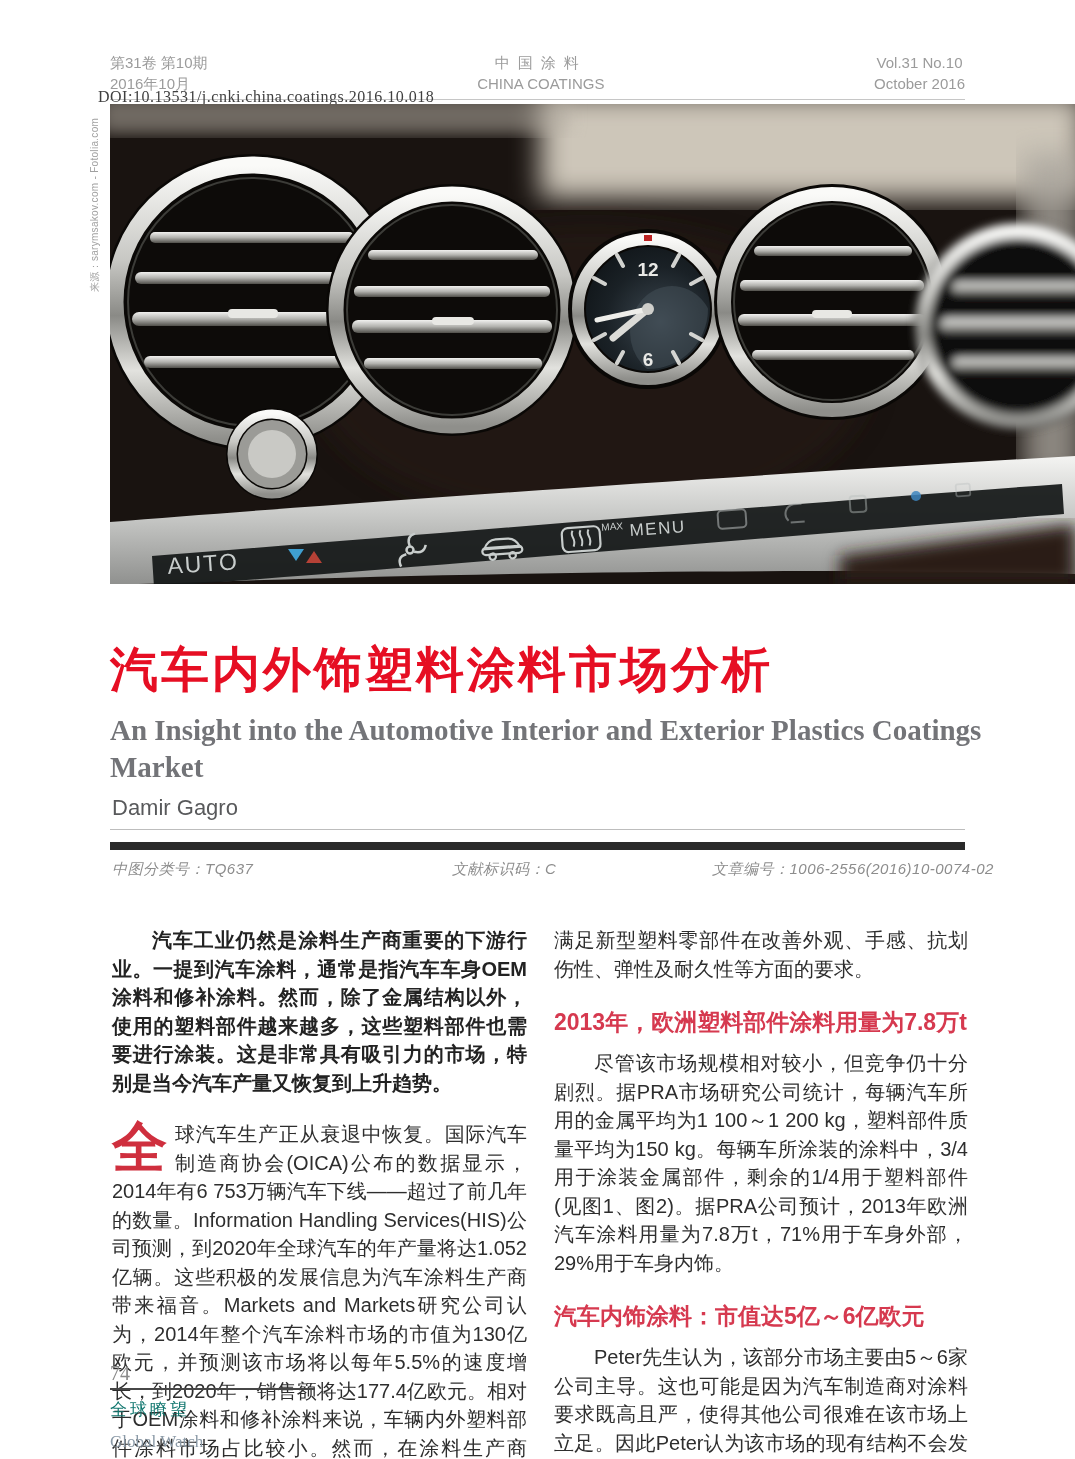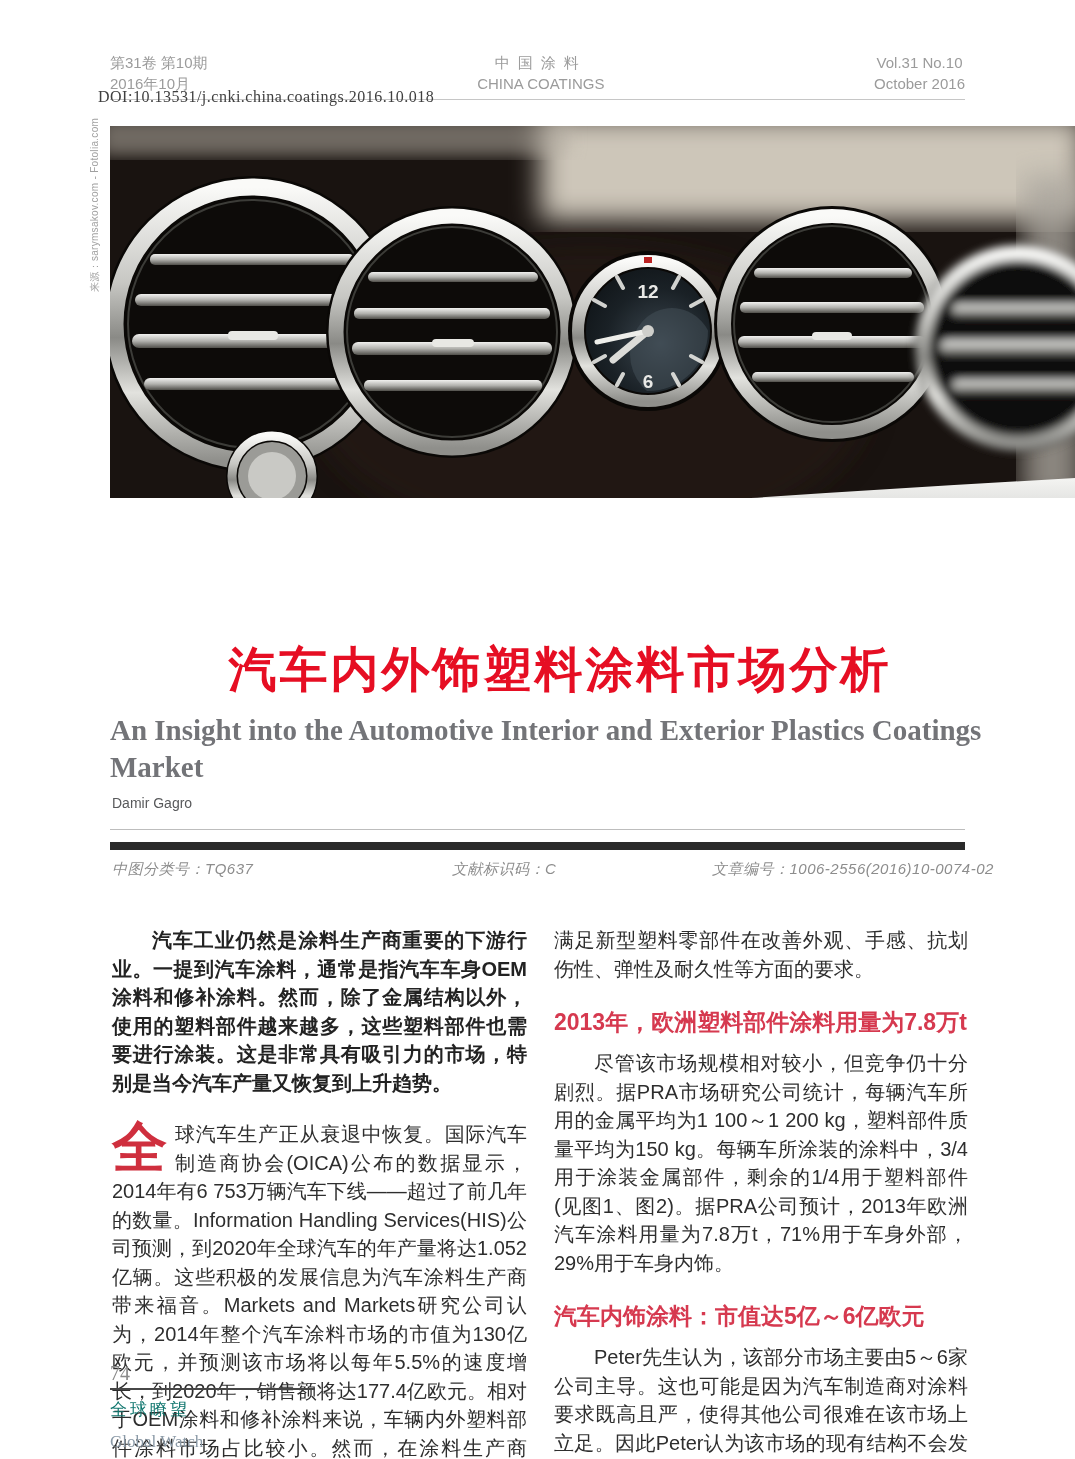--- a/index.html
+++ b/index.html
@@ -30,38 +30,38 @@
   }
 
   
   .photo-credit {
     position:absolute; left:88px; top:292px;
     width:182px; font-size:10px; color:#a0a0a0;
     transform:rotate(-90deg); transform-origin:top left;
     white-space:nowrap; letter-spacing:.3px;
   }
   .photo-wrap {
-    position:absolute; left:110px; top:126px; width:965px; height:372px;
+    position:absolute; left:110px; top:104px; width:965px; height:480px;
     background:#5eead4; overflow:hidden;
   }
   .photo-wrap svg { display:block; }
 
   
   .title-cn {
     position:absolute; left:110px; top:638px; width:900px;
-    font-size:48px; font-weight:bold; color:#e60e23; letter-spacing:3px;text-align:center;
+    font-size:48px; font-weight:bold; color:#e60e23; letter-spacing:3px;
   }
   .title-en {
     position:absolute; left:110px; top:712px; width:880px;
     font-family:"Liberation Serif", serif; font-weight:bold;
     font-size:29px; line-height:37px; color:#737478;
   }
   .author {
     position:absolute; left:112px; top:795px;
-    font-size:14px; color:#58595b;
+    font-size:22px; color:#58595b;
   }
 
   
   .meta-thin-rule {
     position:absolute; left:110px; top:829px; width:855px;
     border-top:1px solid #bdbdbd;
   }
   .meta-bar {
     position:absolute; left:110px; top:842px; width:855px; height:8px;
     background:#2a2a2a;

